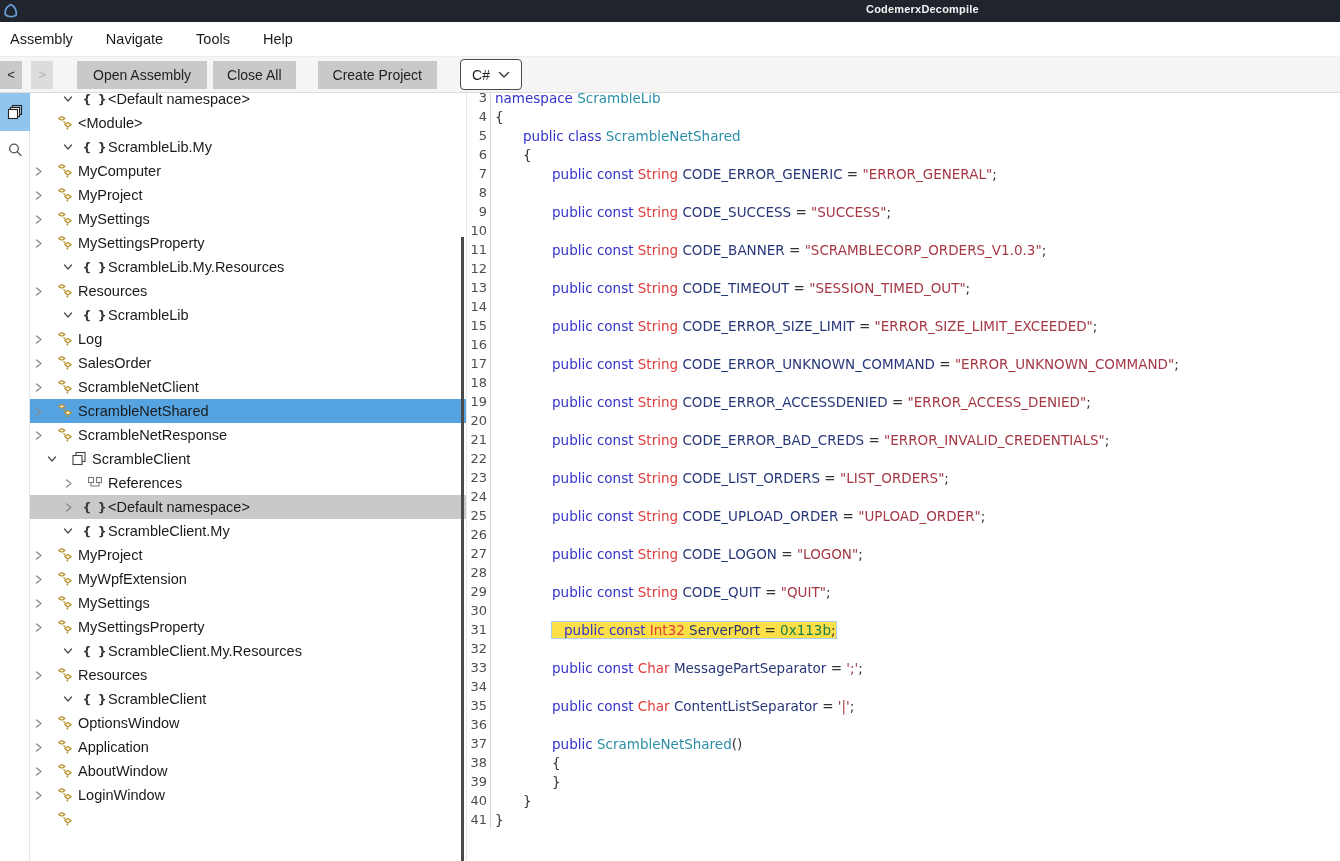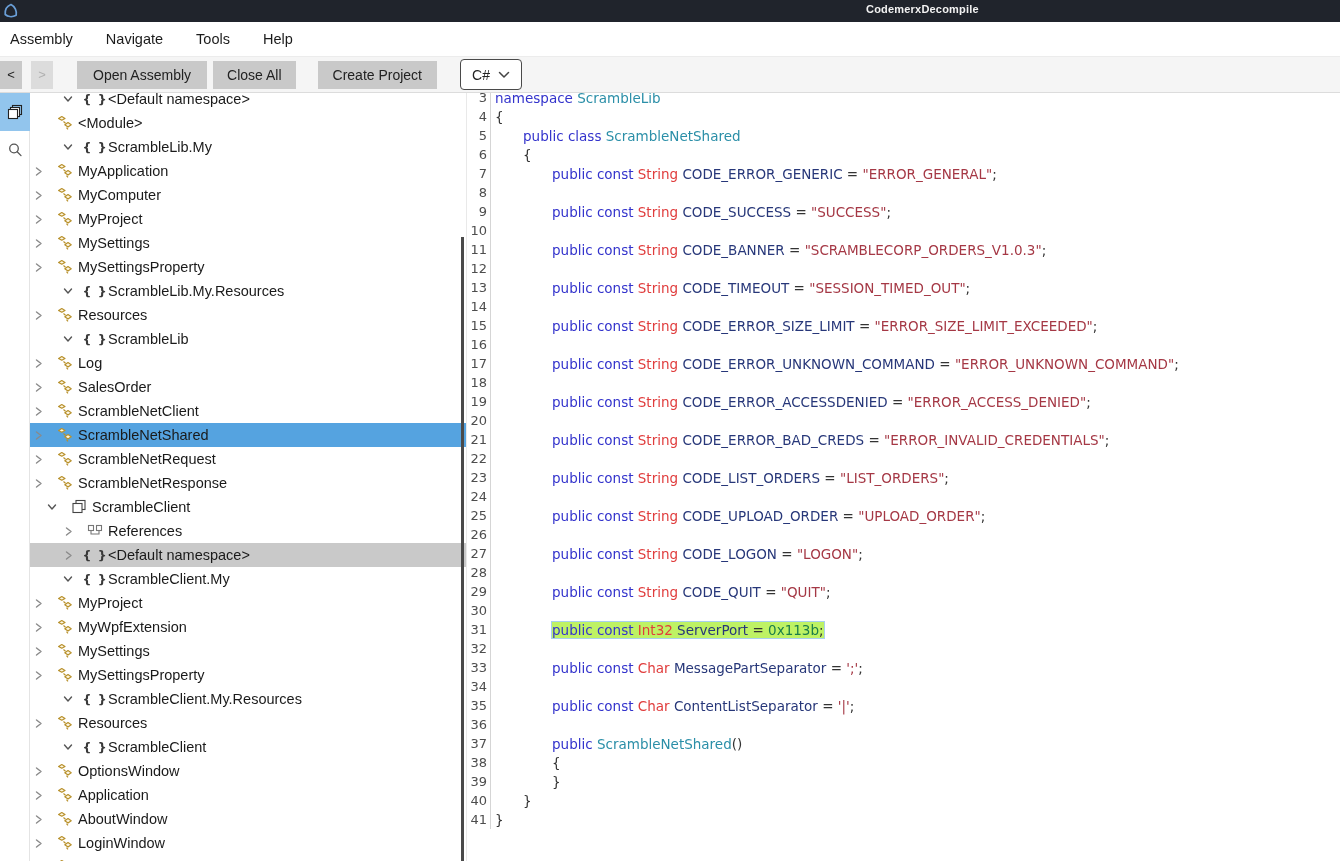--- a/index.html
+++ b/index.html
@@ -59,21 +59,21 @@
   
   .codearea { flex:1; background:#fff; overflow:hidden; border-left:1px solid #e9e9e9;
               font-family:"DejaVu Sans", sans-serif; font-size:13.5px; }
   .codelines { margin-top:-5px; }
   .cline { height:19px; display:flex; align-items:center; white-space:pre; }
   .ln { width:23px; flex:0 0 23px; text-align:right; color:#4d4d4d; padding-right:3px;
         font-size:13px; }
   .lnsep { width:1px; align-self:stretch; background:#d5d5d5; flex:0 0 1px; }
   .ctext { padding-left:4px; }
   .ind0 { margin-left:0; } .ind1 { margin-left:28px; } .ind2 { margin-left:57px; }
-  .hlwrap { background:#bef264; outline:1px solid #a8d0ee; }
+  .hlwrap { background:#fde047; outline:1px solid #a8d0ee;padding-left:12px; }
   .tk-kw  { color:#3333cc; }
   .tk-ty  { color:#e03c3c; }
   .tk-id  { color:#273779; }
   .tk-cls { color:#2b8fa8; }
   .tk-str { color:#a53845; }
   .tk-num { color:#1a7d4a; }
   .tk-pl  { color:#333333; }
 </style>
 </head>
 <body>
@@ -167,38 +167,20 @@
           <span class="ticon">
             <svg width="16" height="16" viewBox="0 0 16 16">
               <g fill="#fdf6e3" stroke="#b8912c" stroke-width="1.2" stroke-linejoin="round">
                 <path d="M4.8 1.6 L8 3.4 L4.8 5.2 L1.6 3.4 Z"></path>
                 <path d="M11 7.6 L14.2 9.8 L11 12 L7.8 9.8 Z"></path>
               </g>
               <path d="M6.5 6.5 L8.5 8.2" stroke="#b8912c" stroke-width="1.2" fill="none"></path>
               <path d="M9.5 12.6 L11 14.4" stroke="#b8912c" stroke-width="1.2" fill="none"></path>
             </svg>
           </span>
-          <span class="tlabel">MyApplication</span>
-        </div>
-        <div class="trow lvl2">
-          <span class="chev">
-            <svg width="9" height="9" viewBox="0 0 9 9">
-              <path d="M2.5 1 L7 4.5 L2.5 8" fill="none" stroke="#8a8a8a" stroke-width="1.4" stroke-linecap="round" stroke-linejoin="round"></path>
-            </svg>
-          </span>
-          <span class="ticon">
-            <svg width="16" height="16" viewBox="0 0 16 16">
-              <g fill="#fdf6e3" stroke="#b8912c" stroke-width="1.2" stroke-linejoin="round">
-                <path d="M4.8 1.6 L8 3.4 L4.8 5.2 L1.6 3.4 Z"></path>
-                <path d="M11 7.6 L14.2 9.8 L11 12 L7.8 9.8 Z"></path>
-              </g>
-              <path d="M6.5 6.5 L8.5 8.2" stroke="#b8912c" stroke-width="1.2" fill="none"></path>
-              <path d="M9.5 12.6 L11 14.4" stroke="#b8912c" stroke-width="1.2" fill="none"></path>
-            </svg>
-          </span>
           <span class="tlabel">MyComputer</span>
         </div>
         <div class="trow lvl2">
           <span class="chev">
             <svg width="9" height="9" viewBox="0 0 9 9">
               <path d="M2.5 1 L7 4.5 L2.5 8" fill="none" stroke="#8a8a8a" stroke-width="1.4" stroke-linecap="round" stroke-linejoin="round"></path>
             </svg>
           </span>
           <span class="ticon">
             <svg width="16" height="16" viewBox="0 0 16 16">
@@ -348,38 +330,20 @@
             <svg width="16" height="16" viewBox="0 0 16 16">
               <g fill="#fdf6e3" stroke="#b8912c" stroke-width="1.2" stroke-linejoin="round">
                 <path d="M4.8 1.6 L8 3.4 L4.8 5.2 L1.6 3.4 Z"></path>
                 <path d="M11 7.6 L14.2 9.8 L11 12 L7.8 9.8 Z"></path>
               </g>
               <path d="M6.5 6.5 L8.5 8.2" stroke="#b8912c" stroke-width="1.2" fill="none"></path>
               <path d="M9.5 12.6 L11 14.4" stroke="#b8912c" stroke-width="1.2" fill="none"></path>
             </svg>
           </span>
           <span class="tlabel">ScrambleNetShared</span>
-        </div>
-        <div class="trow lvl2">
-          <span class="chev">
-            <svg width="9" height="9" viewBox="0 0 9 9">
-              <path d="M2.5 1 L7 4.5 L2.5 8" fill="none" stroke="#8a8a8a" stroke-width="1.4" stroke-linecap="round" stroke-linejoin="round"></path>
-            </svg>
-          </span>
-          <span class="ticon">
-            <svg width="16" height="16" viewBox="0 0 16 16">
-              <g fill="#fdf6e3" stroke="#b8912c" stroke-width="1.2" stroke-linejoin="round">
-                <path d="M4.8 1.6 L8 3.4 L4.8 5.2 L1.6 3.4 Z"></path>
-                <path d="M11 7.6 L14.2 9.8 L11 12 L7.8 9.8 Z"></path>
-              </g>
-              <path d="M6.5 6.5 L8.5 8.2" stroke="#b8912c" stroke-width="1.2" fill="none"></path>
-              <path d="M9.5 12.6 L11 14.4" stroke="#b8912c" stroke-width="1.2" fill="none"></path>
-            </svg>
-          </span>
-          <span class="tlabel">ScrambleNetRequest</span>
         </div>
         <div class="trow lvl2">
           <span class="chev">
             <svg width="9" height="9" viewBox="0 0 9 9">
               <path d="M2.5 1 L7 4.5 L2.5 8" fill="none" stroke="#8a8a8a" stroke-width="1.4" stroke-linecap="round" stroke-linejoin="round"></path>
             </svg>
           </span>
           <span class="ticon">
             <svg width="16" height="16" viewBox="0 0 16 16">
               <g fill="#fdf6e3" stroke="#b8912c" stroke-width="1.2" stroke-linejoin="round">

